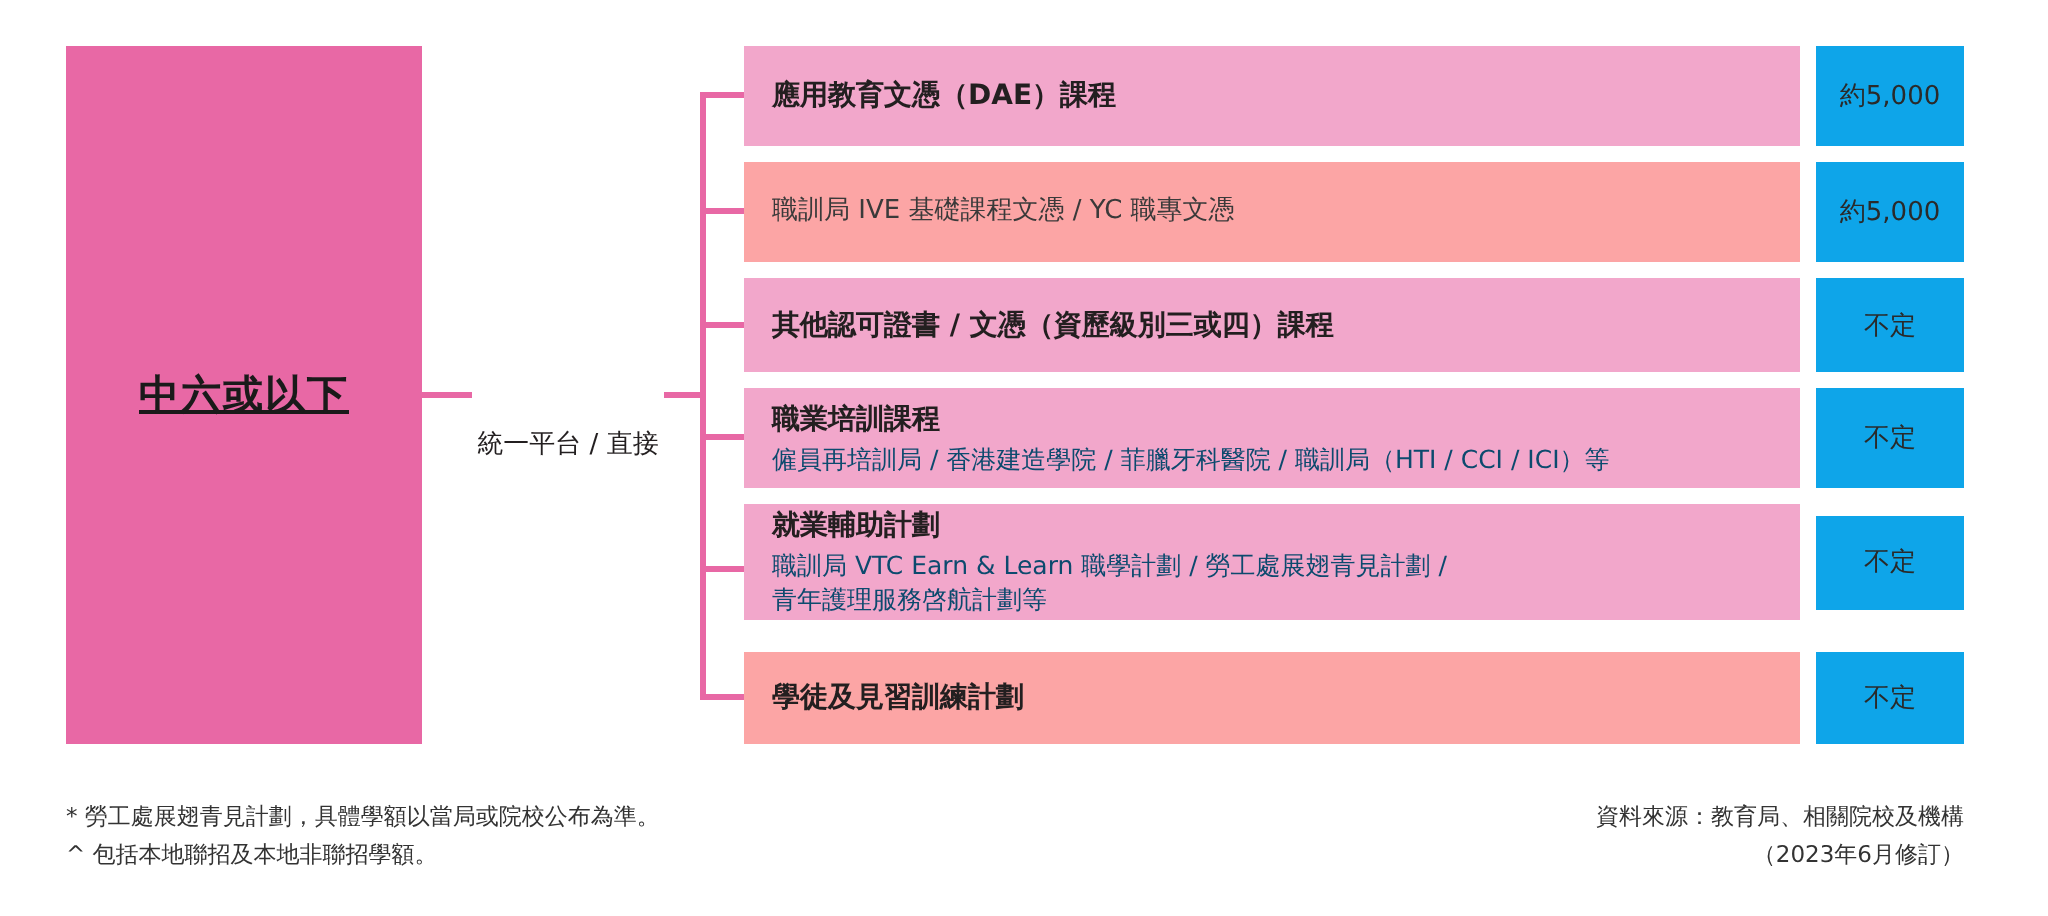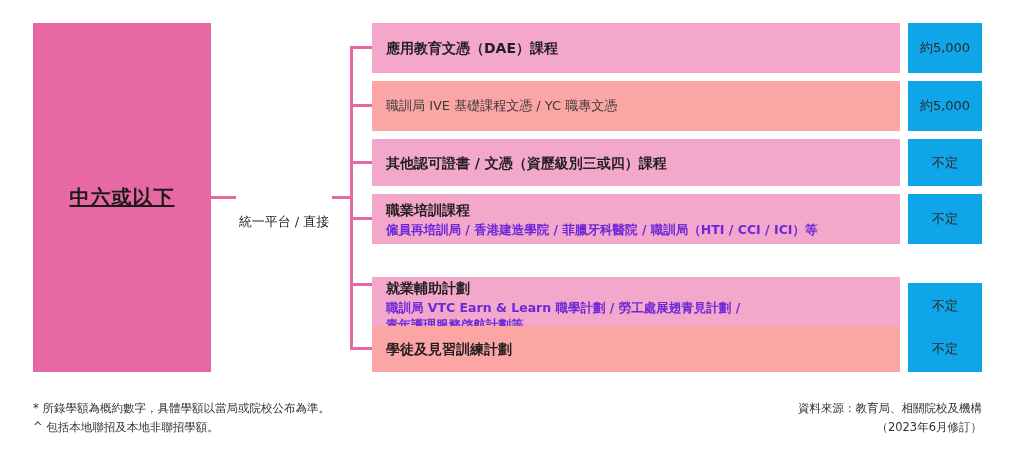--- a/index.html
+++ b/index.html
@@ -47,41 +47,41 @@
     left: 372px;
     display: flex;
     align-items: stretch;
     gap: 8px;
     width: 610px;
   }
   .r1 { top: 23px;  height: 50px; }
   .r2 { top: 81px;  height: 50px; }
   .r3 { top: 139px; height: 47px; }
   .r4 { top: 194px; height: 50px; }
-  .r5 { top: 252px; height: 58px; margin-top: 25px; }
+  .r5 { top: 252px; height: 58px; }
   .r6 { top: 326px; height: 46px; }
 
   .row-main {
     flex: 0 0 528px;
     display: flex;
     flex-direction: column;
     justify-content: center;
     padding: 4px 24px 4px 14px;
   }
   .tone-dark  { background: #f2a7cb; }
   .tone-light { background: #fca5a5; }
 
   .row-title { font-size: 14px; font-weight: bold; line-height: 18px; }
   .row-title.regular { font-weight: normal; font-size: 13px; color: #3a3a3a; }
   .row-subtitle {
     font-size: 12.5px;
-    font-weight: bold;
+    font-weight: normal;
     line-height: 17px;
     margin-top: 2px;
-    color: #6d28d9;
+    color: #0c4a6e;
     white-space: pre-line;
   }
 
   .row-value {
     flex: 0 0 74px;
     background: #0ea5e9;
     display: flex; align-items: center; justify-content: center;
     font-size: 13px;
     color: #2a2a2a;
   }
@@ -180,21 +180,21 @@
   <div class="row r6">
     <div class="row-main tone-light">
       <div class="row-title">學徒及見習訓練計劃</div>
     </div>
     <div class="row-value">
       <span>不定</span>
     </div>
   </div>
 
   <div class="footnotes">
-    <div>* 所錄學額為概約數字，具體學額以當局或院校公布為準。</div>
+    <div>* 勞工處展翅青見計劃，具體學額以當局或院校公布為準。</div>
     <div>^ 包括本地聯招及本地非聯招學額。</div>
   </div>
 
   <div class="source">
     <div>資料來源：教育局、相關院校及機構</div>
     <div>（2023年6月修訂）</div>
   </div>
 
 </div>
 

